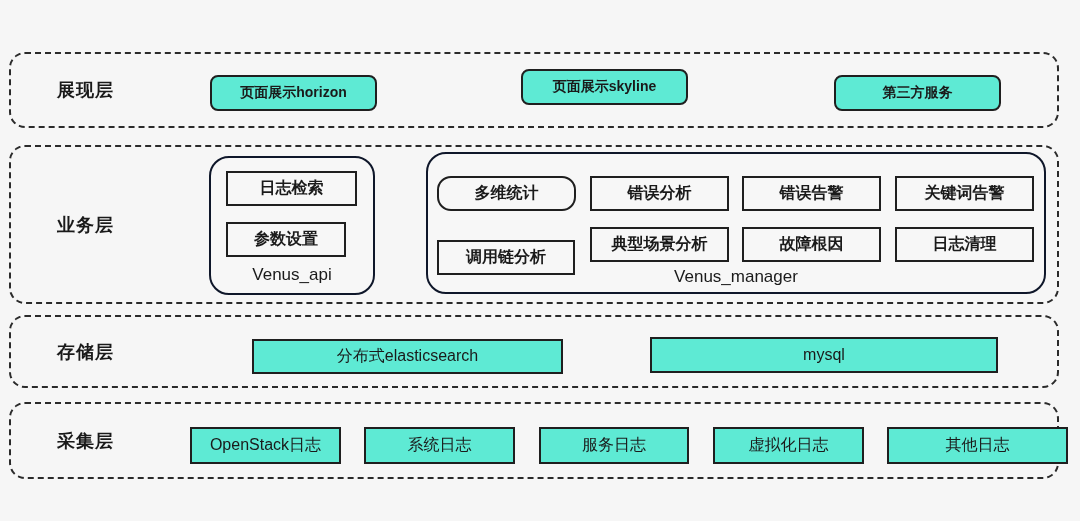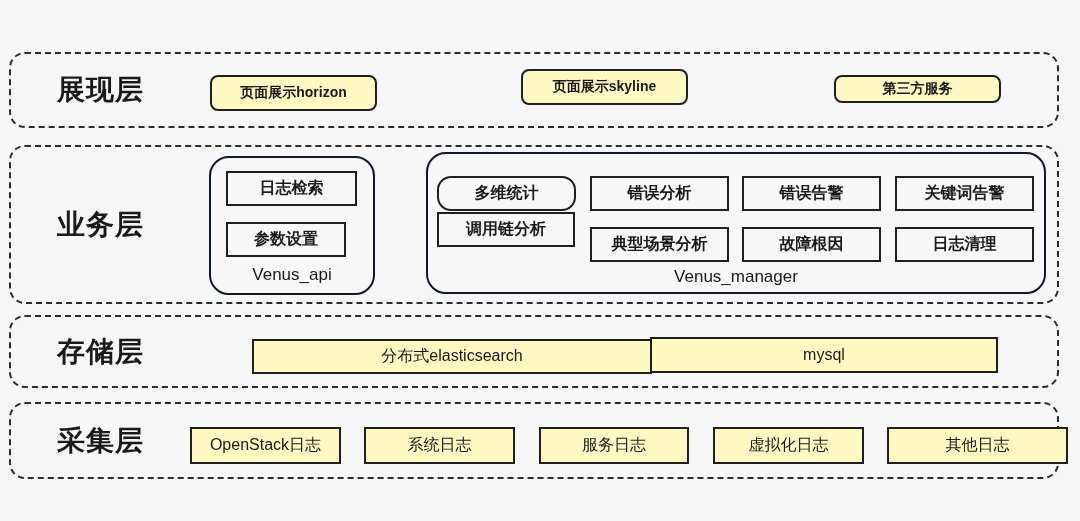--- a/index.html
+++ b/index.html
@@ -18,32 +18,32 @@
     position:absolute;
     left:9px;width:1050px;
     border:2px dashed #2b2b2b;
     border-radius:16px;
     box-sizing:border-box;
   }
   .layer-label{
     position:absolute;
     left:46px;top:50%;
     transform:translateY(-50%);
-    font-size:28px;font-weight:bold;
+    font-size:18px;font-weight:bold;
     letter-spacing:1px;
     white-space:nowrap;
   }
   .box{
     position:absolute;
     border:2px solid #1f1f1f;
     box-sizing:border-box;
     display:flex;align-items:center;justify-content:center;
     font-size:15px;
     white-space:nowrap;
-    background:#fef9c3;
+    background:#5eead4;
   }
   .rounded{border-radius:8px;font-weight:bold;font-size:14px;}
   .group{
     position:absolute;
     border:2px solid #0f172a;
     border-radius:20px;
     box-sizing:border-box;
     background:#f7f7f7;
   }
   .group-label{
@@ -67,48 +67,48 @@
 </style>
 </head>
 <body>
 
 <div class="canvas">
 
   <div class="layer" style="top:52px;height:76px;">
     <div class="layer-label">展现层</div>
     <div class="box rounded" style="left:199px;top:21px;width:167px;height:36px;">页面展示horizon</div>
     <div class="box rounded" style="left:510px;top:15px;width:167px;height:36px;">页面展示skyline</div>
-    <div class="box rounded" style="left:823px;top:21px;width:167px;height:28px;">第三方服务</div>
+    <div class="box rounded" style="left:823px;top:21px;width:167px;height:36px;">第三方服务</div>
   </div>
 
   <div class="layer" style="top:145px;height:159px;">
     <div class="layer-label">业务层</div>
 
     <div class="group" style="left:198px;top:9px;width:166px;height:139px;">
       <div class="mini" style="left:15px;top:13px;width:131px;">日志检索</div>
       <div class="mini" style="left:15px;top:64px;width:120px;">参数设置</div>
       <div class="group-label" style="top:107px;">Venus_api</div>
     </div>
 
     <div class="group" style="left:415px;top:5px;width:620px;height:142px;">
       <div class="mini" style="left:9px;top:22px;width:139px;border-radius:14px;">多维统计</div>
       <div class="mini" style="left:162px;top:22px;width:139px;">错误分析</div>
       <div class="mini" style="left:314px;top:22px;width:139px;">错误告警</div>
       <div class="mini" style="left:467px;top:22px;width:139px;">关键词告警</div>
-      <div class="mini" style="left:9px;top:58px;width:138px;">调用链分析</div>
+      <div class="mini" style="left:9px;top:86px;width:138px;">调用链分析</div>
       <div class="mini" style="left:162px;top:73px;width:139px;">典型场景分析</div>
       <div class="mini" style="left:314px;top:73px;width:139px;">故障根因</div>
       <div class="mini" style="left:467px;top:73px;width:139px;">日志清理</div>
       <div class="group-label" style="top:113px;">Venus_manager</div>
     </div>
   </div>
 
   <div class="layer" style="top:315px;height:73px;">
     <div class="layer-label">存储层</div>
-    <div class="box wide" style="left:241px;top:22px;width:400px;height:35px;">分布式elasticsearch</div>
+    <div class="box wide" style="left:241px;top:22px;width:311px;height:35px;">分布式elasticsearch</div>
     <div class="box wide" style="left:639px;top:20px;width:348px;height:36px;">mysql</div>
   </div>
 
   <div class="layer" style="top:402px;height:77px;">
     <div class="layer-label">采集层</div>
     <div class="box wide" style="left:179px;top:23px;width:151px;height:37px;">OpenStack日志</div>
     <div class="box wide" style="left:353px;top:23px;width:151px;height:37px;">系统日志</div>
     <div class="box wide" style="left:528px;top:23px;width:150px;height:37px;">服务日志</div>
     <div class="box wide" style="left:702px;top:23px;width:151px;height:37px;">虚拟化日志</div>
     <div class="box wide" style="left:876px;top:23px;width:181px;height:37px;">其他日志</div>

